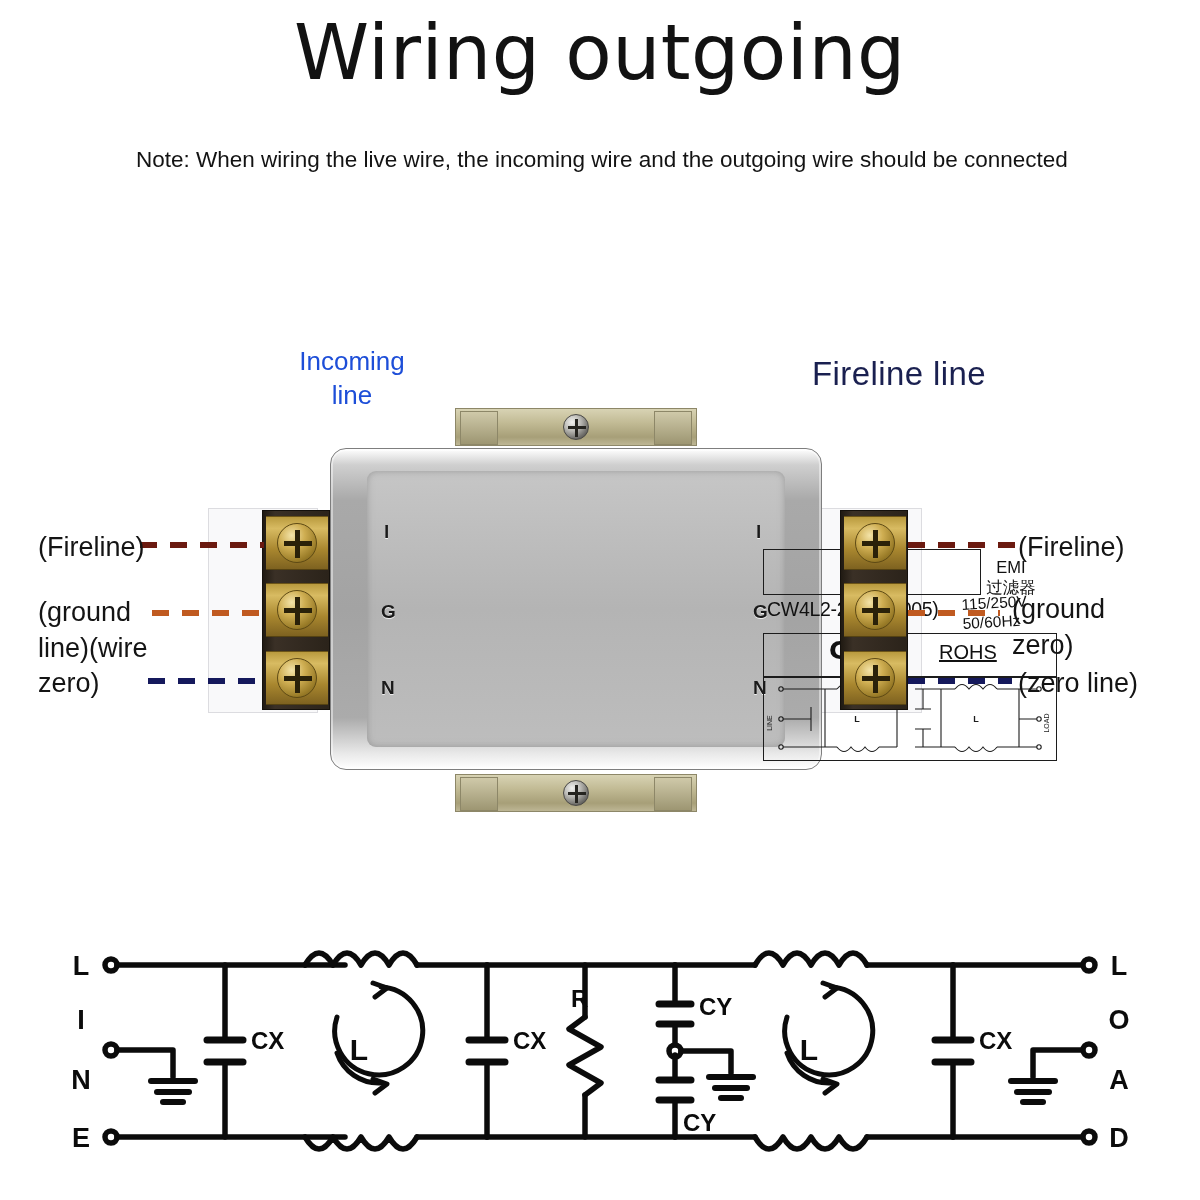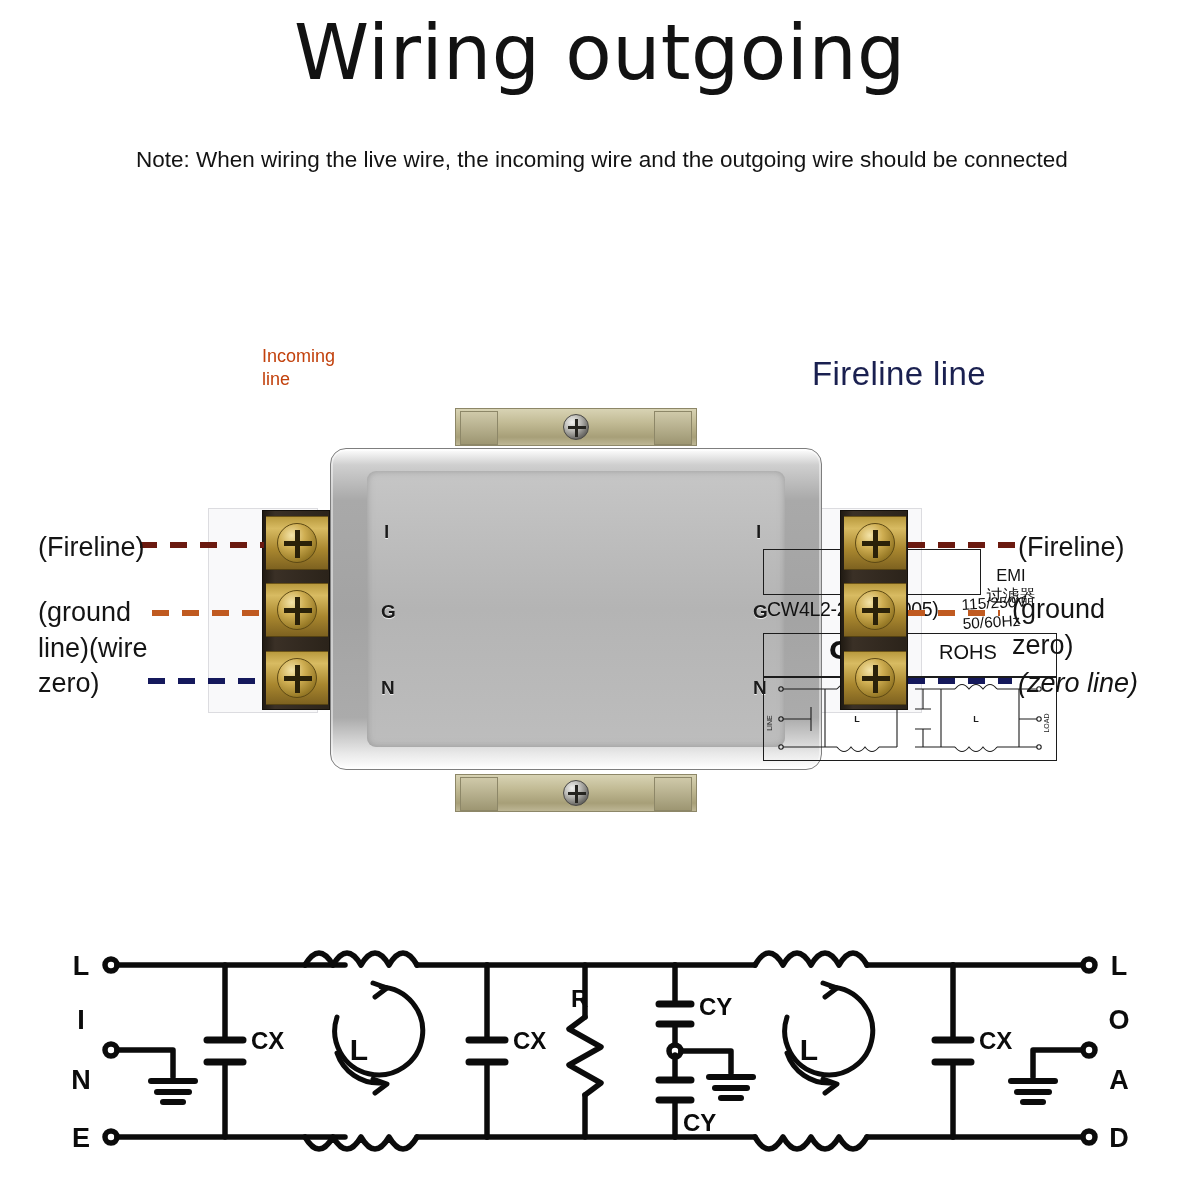--- a/index.html
+++ b/index.html
@@ -22,21 +22,21 @@
   }
   #note {
     position:absolute; left:136px; top:143px; width:990px;
     font-size:22.5px; color:#131313; line-height:1.55;
     font-family:"Liberation Sans", sans-serif;
   }
 
   
   #incoming-label {
     position:absolute; left:262px; top:345px; width:180px;
-    text-align:left; font-size:18px; color:#c2410c; line-height:1.3;
+    text-align:center; font-size:26px; color:#1d4ed8; line-height:1.3;
   }
   #outgoing-label {
     position:absolute; left:812px; top:355px;
     font-size:33px; color:#1a2050; letter-spacing:0.4px;
   }
 
   
   #device-assembly { position:absolute; left:0; top:400px; width:1200px; height:420px; }
 
   .mount-bracket {
@@ -94,34 +94,34 @@
   .lbl-box { position:absolute; border:1.6px solid #1c1c1c; }
   #lbl-row1 { left:0; top:0; width:218px; height:46px; }
   #lbl-row2 { left:0; top:84px; width:294px; height:44px; }
   #lbl-row3 { left:0; top:128px; width:294px; height:84px; }
 
   #model-text {
     position:absolute; left:4px; top:49px; font-size:19.5px; color:#111;
     letter-spacing:-0.3px; white-space:nowrap;
   }
   #emi-text {
-    position:absolute; left:200px; top:16px; width:96px;
+    position:absolute; left:200px; top:8px; width:96px;
     text-align:center; font-size:16.5px; line-height:1.22; color:#111;
   }
   #volt-text {
     position:absolute; left:198px; top:46px; width:100px;
     font-size:15.5px; line-height:1.25; color:#111;
     transform:rotate(-3.2deg); transform-origin:left top;
   }
   #ce-mark {
     position:absolute; left:66px; top:87px; font-size:25px; color:#111;
     font-family:"DejaVu Sans", sans-serif; font-weight:700; letter-spacing:-2px;
   }
   #rohs-mark {
-    position:absolute; left:176px; top:92px; font-size:20px; color:#111;
+    position:absolute; left:176px; top:92px; font-size:20px; color:#111;text-decoration:underline;
   }
   #mini-schem { position:absolute; left:2px; top:130px; width:290px; height:80px; }
 
   
   .shroud {
     position:absolute; top:108px; width:110px; height:205px;
     background:rgba(248,248,250,.92);
     border:1px solid #dcdce0;
   }
   .shroud.left { left:208px; }
@@ -304,21 +304,21 @@
   <div>zero)</div>
 </div>
 
 <div class="side-label right" style="left:1012px; top:530px;">(Fireline)</div>
 
 <div class="side-label right" style="left:1006px; top:592px;">
   <div>(ground</div>
   <div>zero)</div>
 </div>
 
-<div class="side-label right" style="left:1012px; top:666px;font-style:italic;">(zero line)</div>
+<div class="side-label right" style="left:1012px; top:666px;">(zero line)</div>
 
 <div id="schematic">
   <svg viewBox="0 0 1090 250" width="1090" height="250">
     <g fill="none" stroke="#0b0b0b" stroke-width="5.5" stroke-linecap="round" stroke-linejoin="round">
 
       <circle cx="56" cy="40" r="6" fill="#fff"></circle>
       <circle cx="56" cy="125" r="6" fill="#fff"></circle>
       <circle cx="56" cy="212" r="6" fill="#fff"></circle>
 
       <path d="M62 40 H290"></path>

